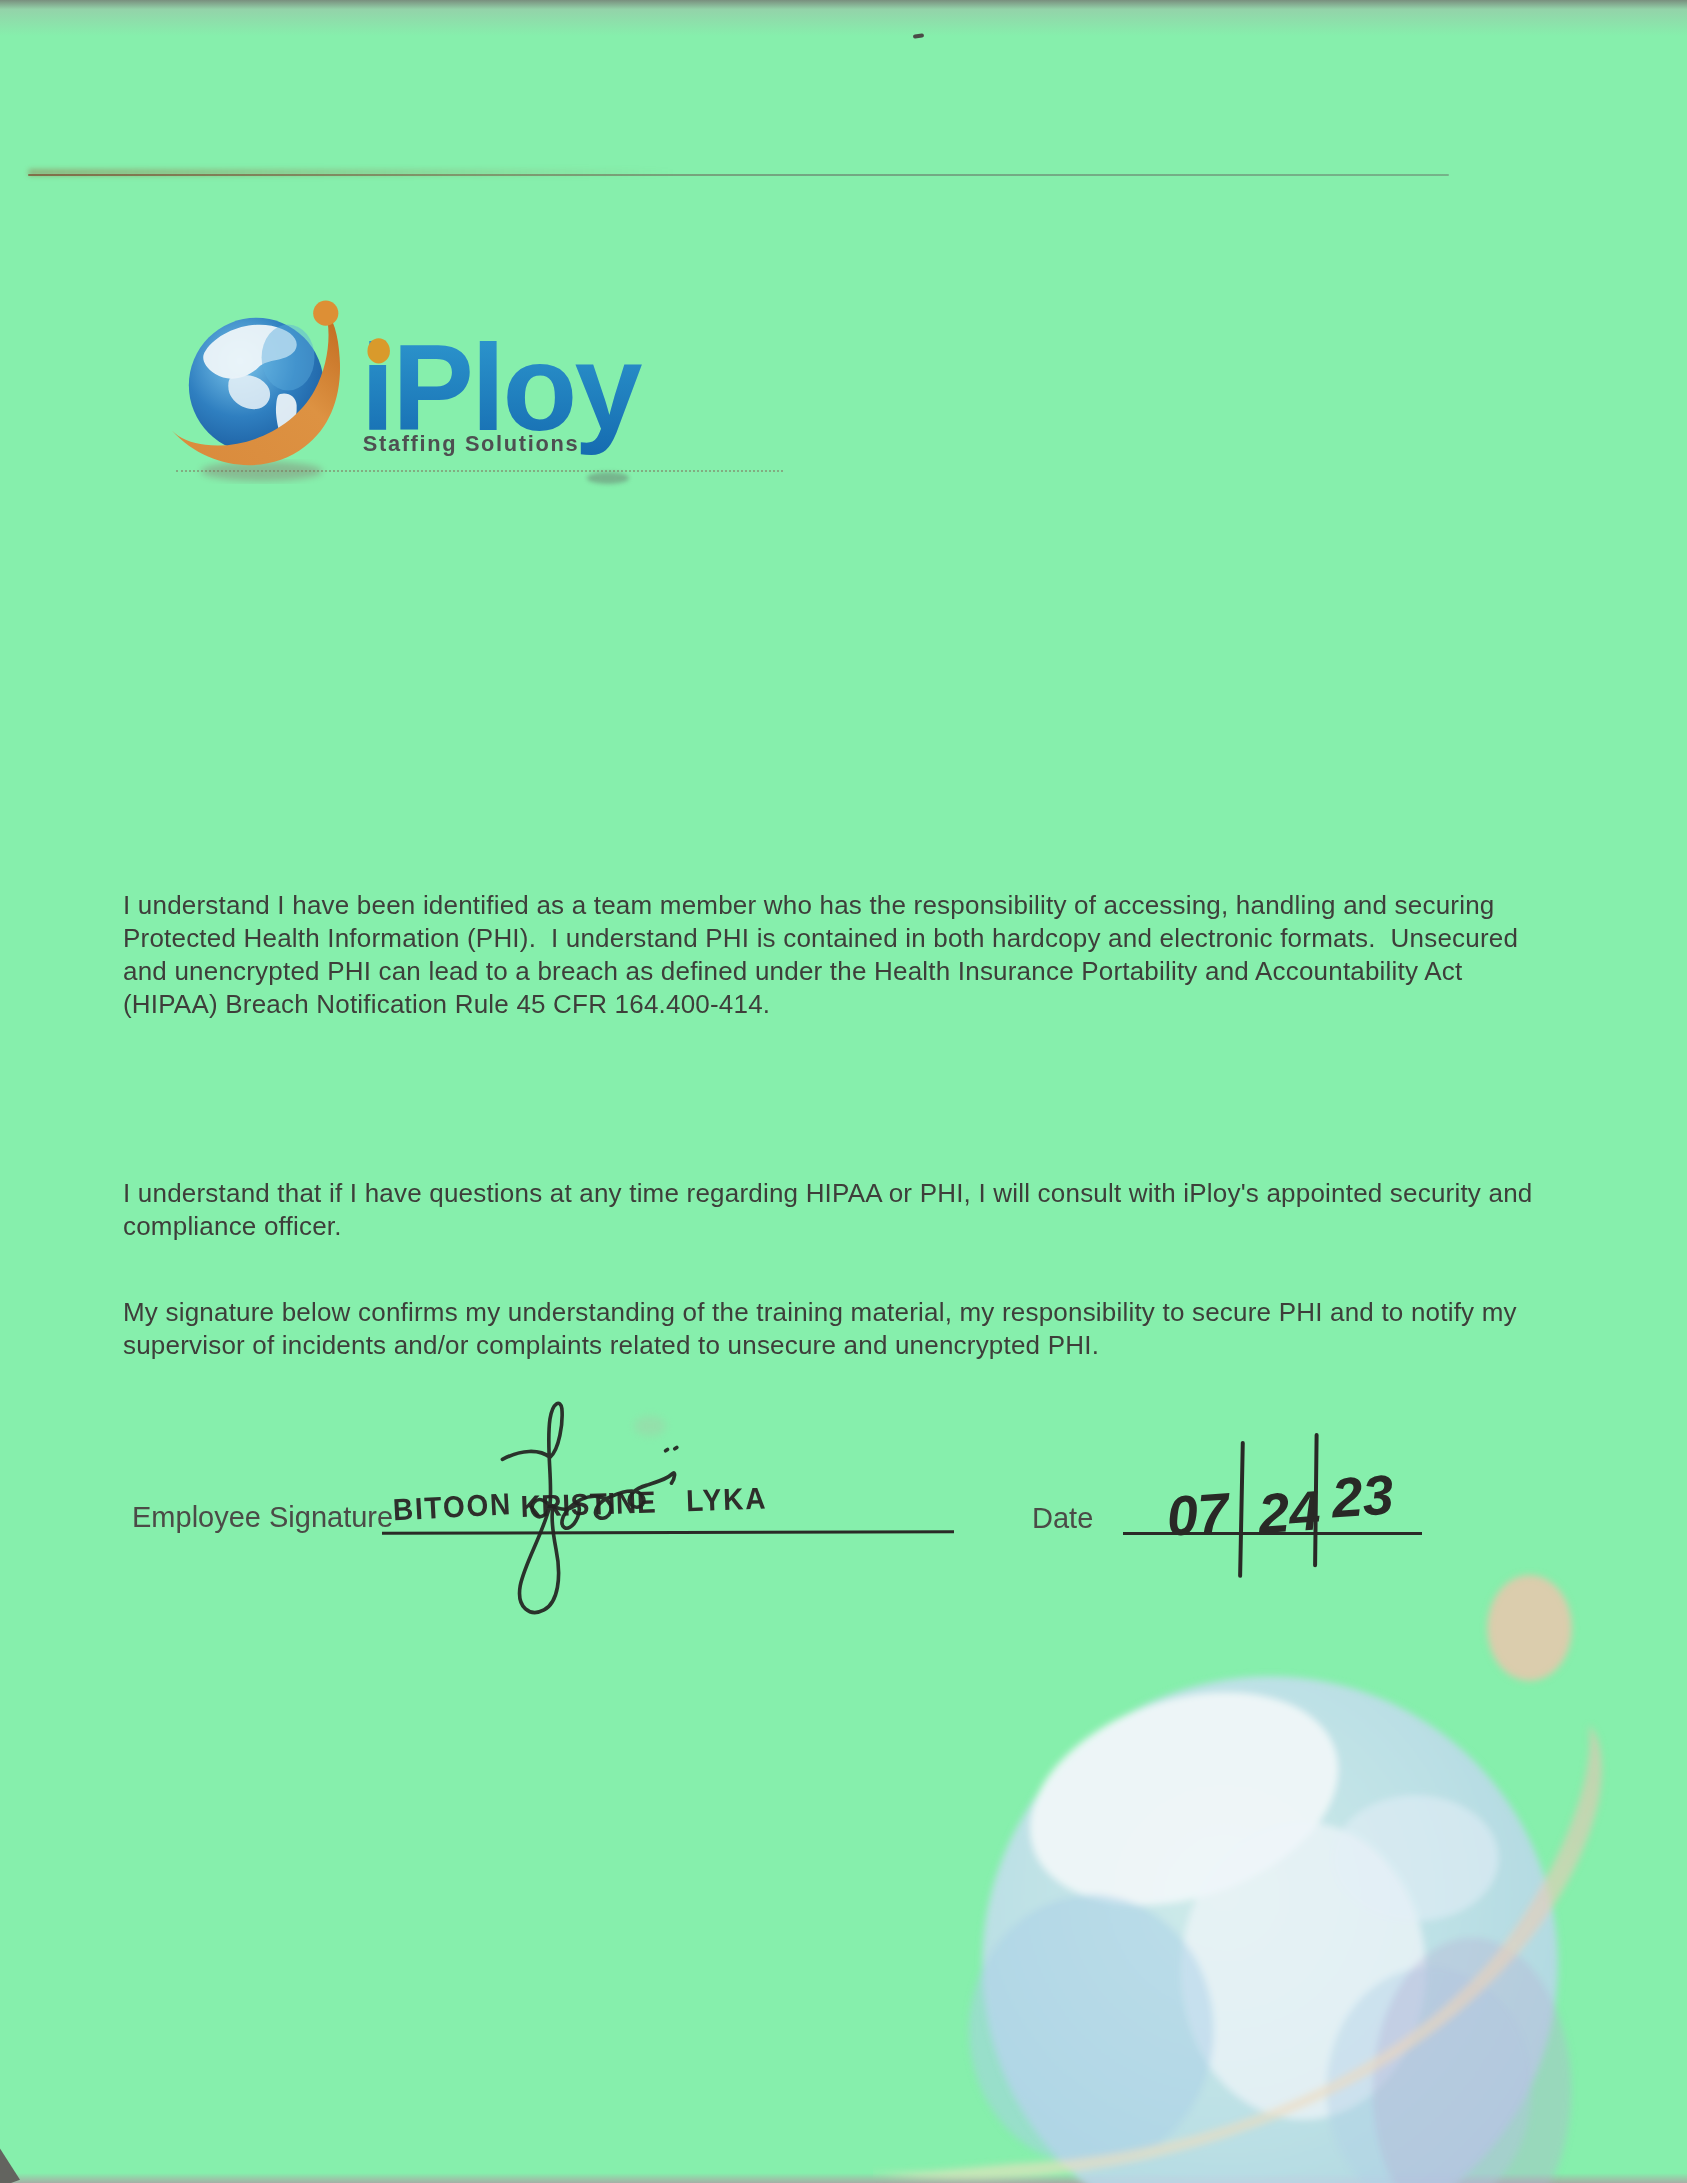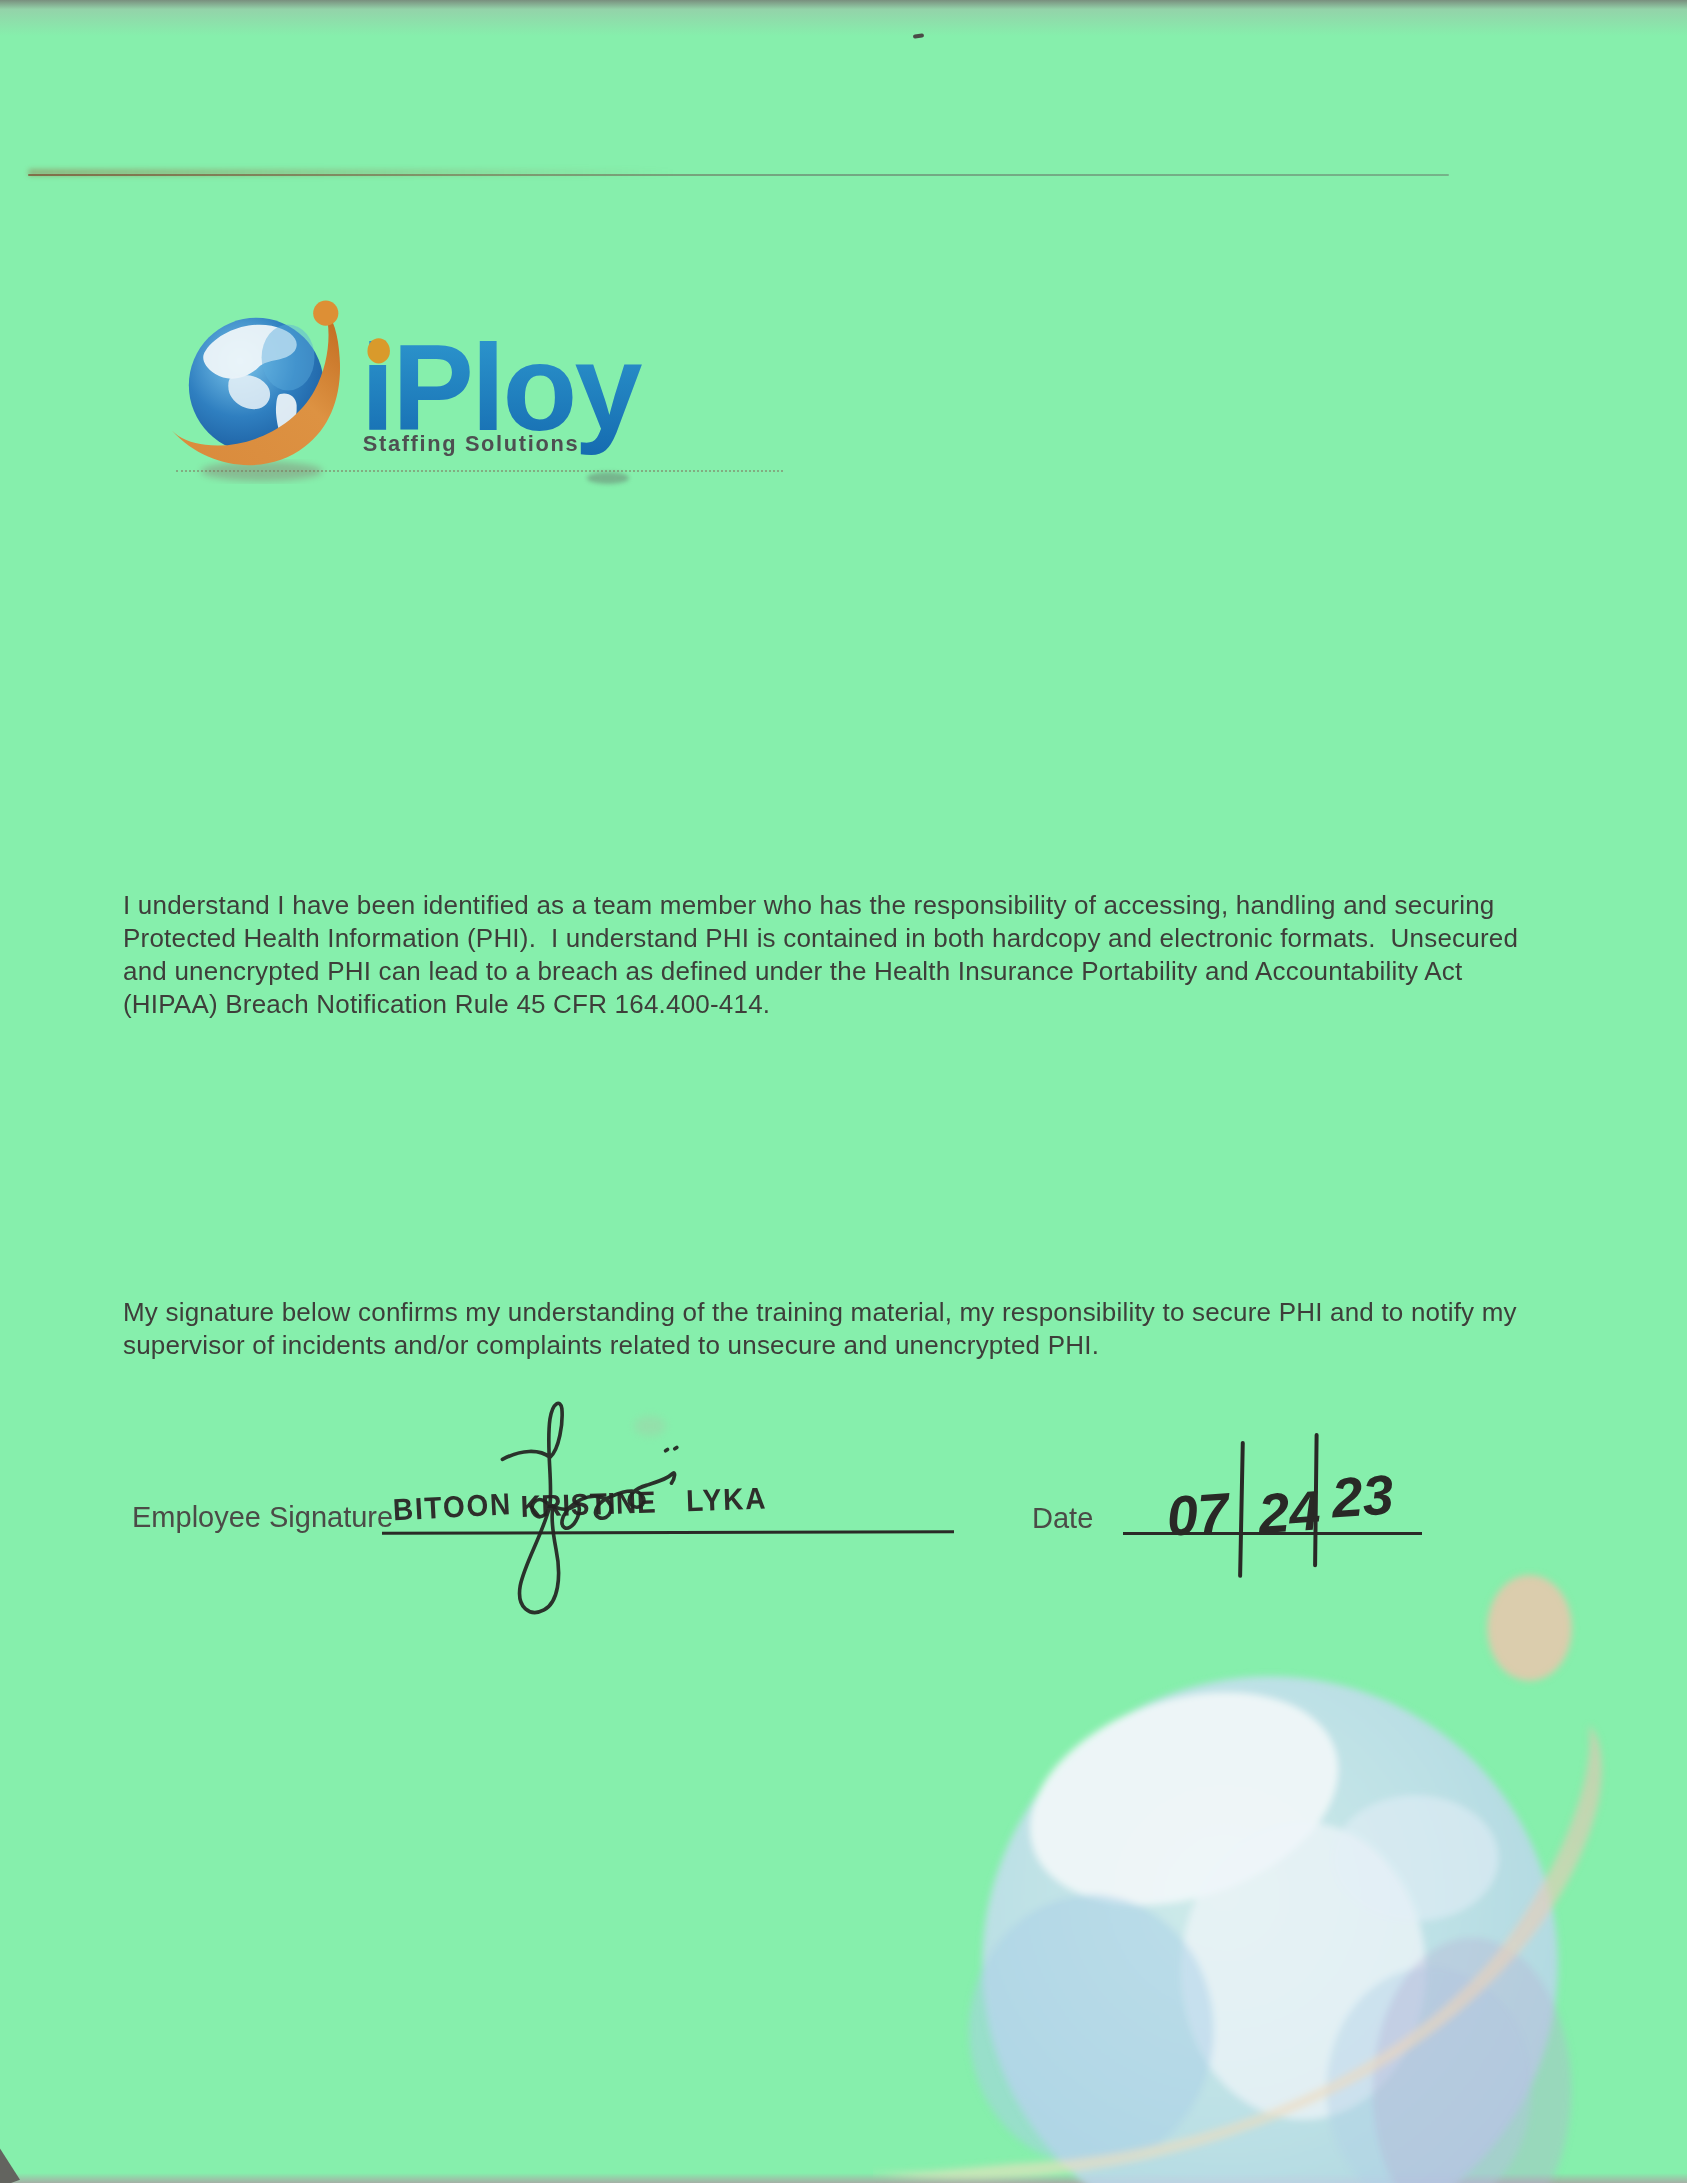--- a/index.html
+++ b/index.html
@@ -133,20 +133,22 @@
   </div>
 
   <div class="logo-rule"></div>
   <div class="logo-smudge"></div>
 
 
   <div class="para p1">I understand I have been identified as a team member who has the responsibility of accessing, handling and securing
 Protected Health Information (PHI).  I understand PHI is contained in both hardcopy and electronic formats.  Unsecured
 and unencrypted PHI can lead to a breach as defined under the Health Insurance Portability and Accountability Act
 (HIPAA) Breach Notification Rule 45 CFR 164.400-414.</div>
+  <div class="para p3">I understand that if I have questions at any time regarding HIPAA or PHI, I will consult with iPloy's appointed security and
+compliance officer.</div>
   <div class="para p4">My signature below confirms my understanding of the training material, my responsibility to secure PHI and to notify my
 supervisor of incidents and/or complaints related to unsecure and unencrypted PHI.</div>
 
   <div class="green-smudge"></div>
 
   <div class="sig-label">Employee Signature</div>
   <div class="sig-line"></div>
   <div class="date-label">Date</div>
   <div class="date-line"></div>
 

